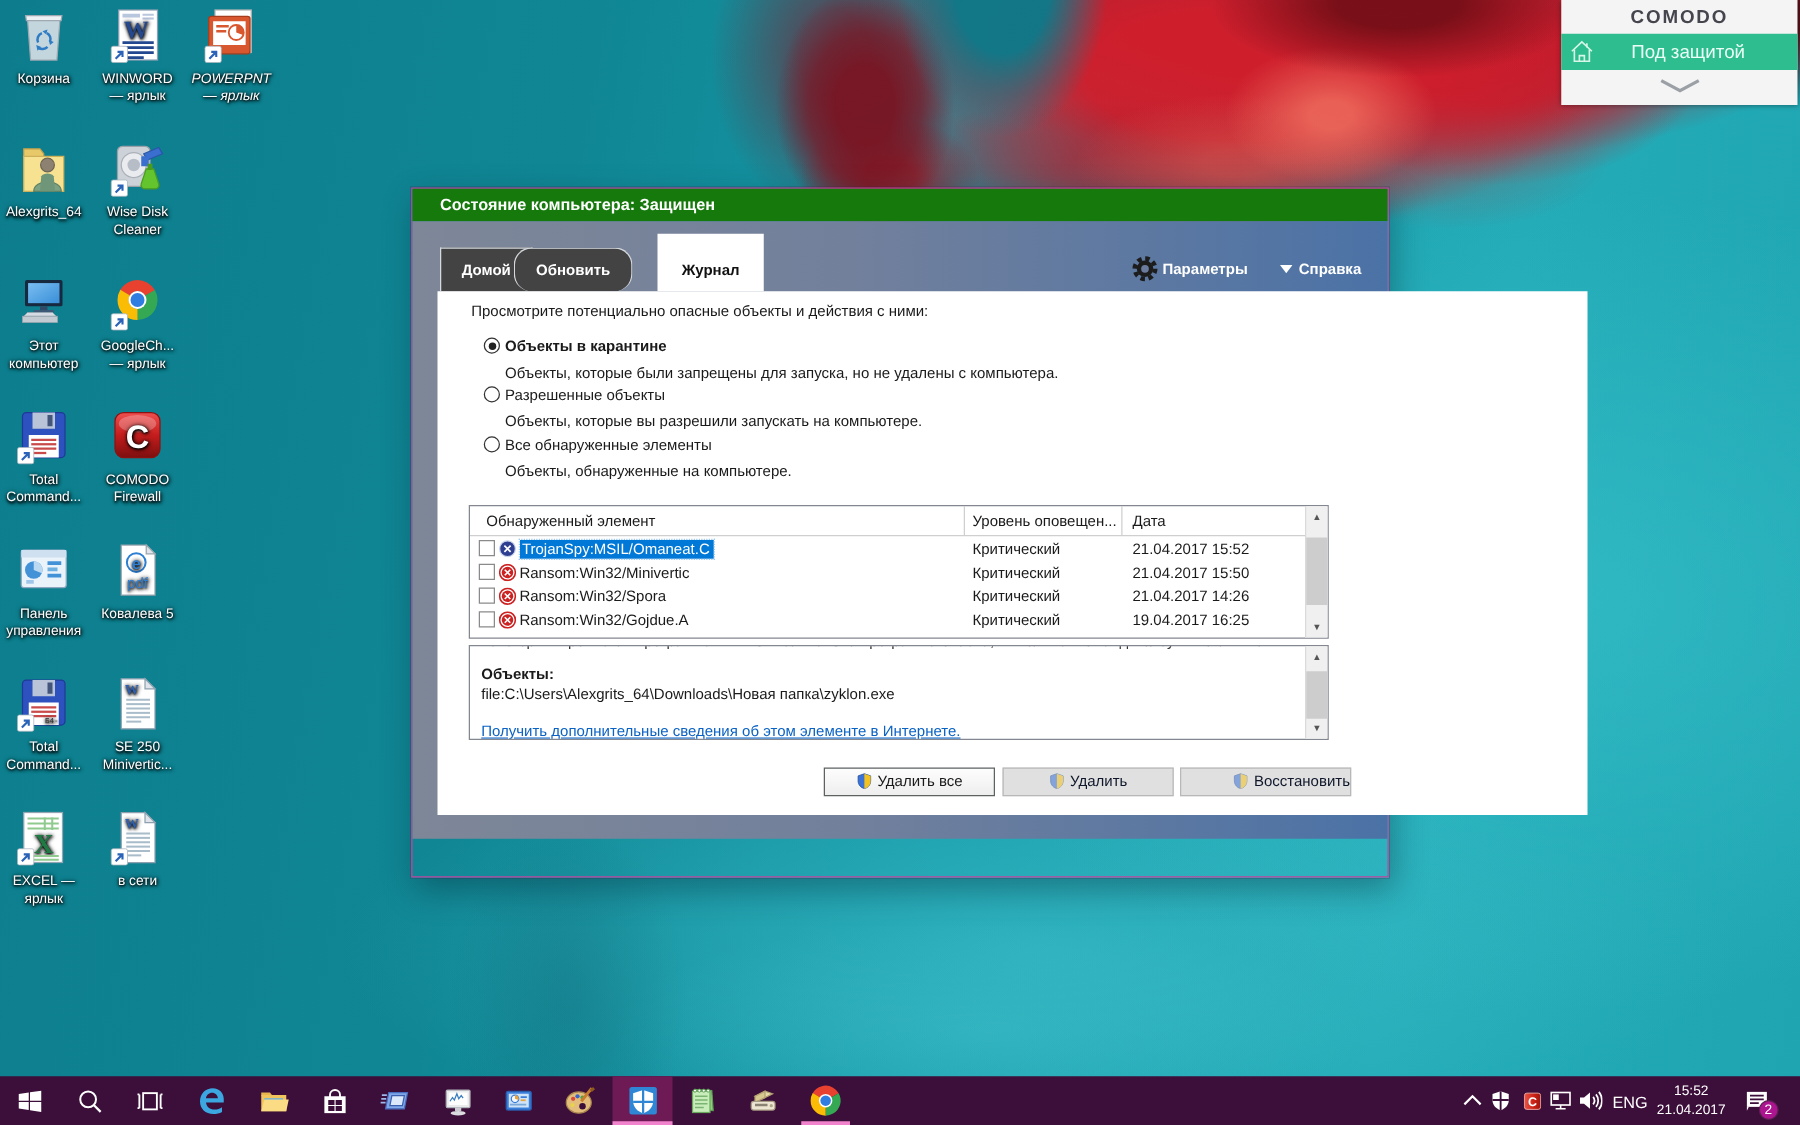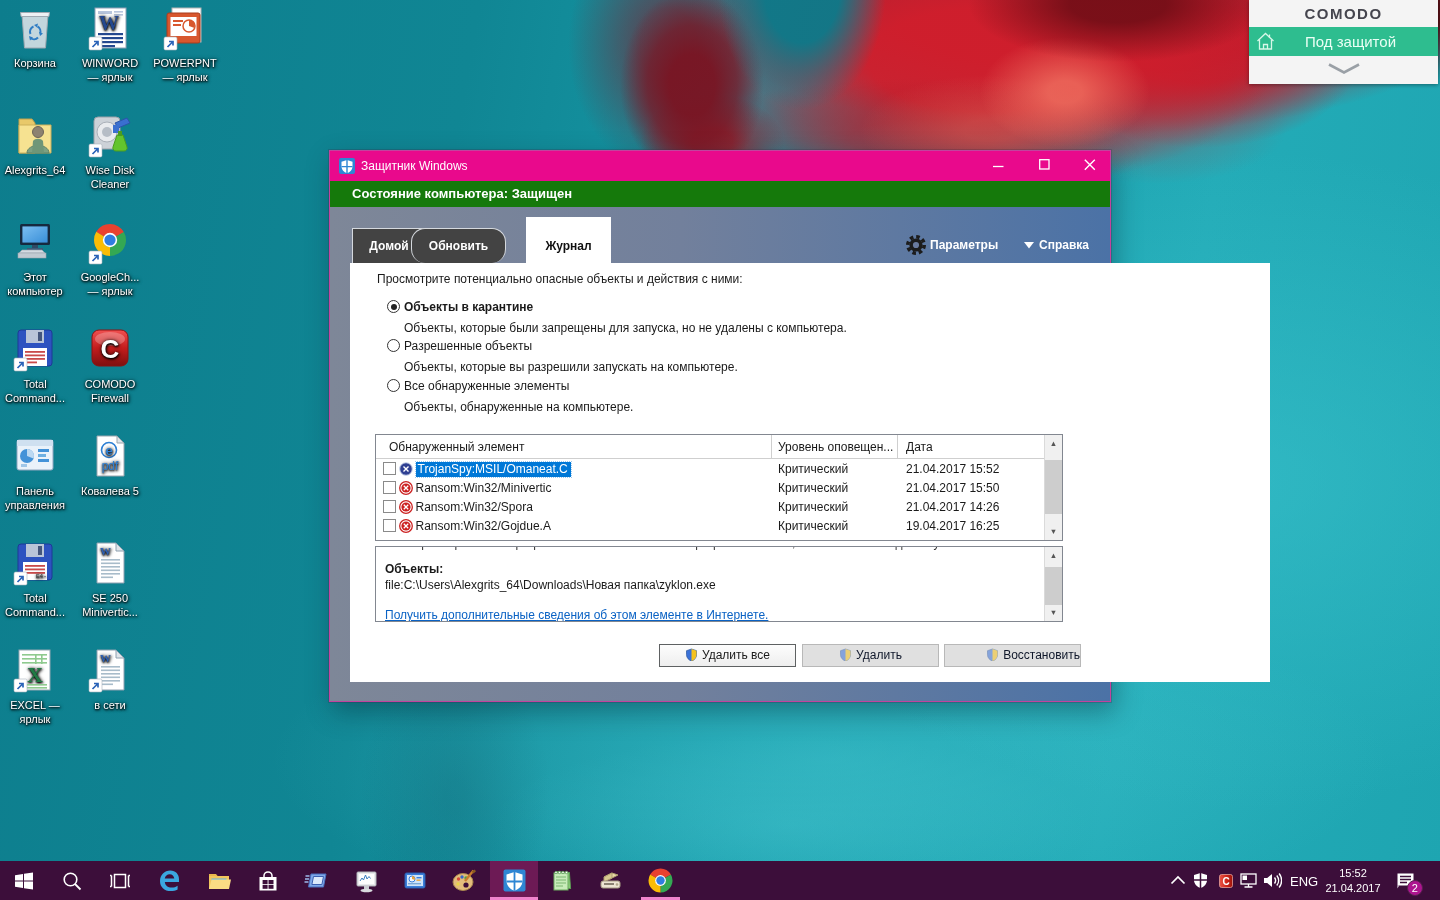--- a/index.html
+++ b/index.html
@@ -96,21 +96,21 @@
       <rect x="10" y="27" width="25" height="2.2" fill="#24488f"></rect>
       <rect x="10" y="31" width="25" height="2.2" fill="#24488f"></rect>
       <rect x="10" y="35" width="25" height="2.2" fill="#24488f"></rect>
       <rect x="10" y="39" width="17" height="2.2" fill="#24488f"></rect>
       <rect x="1" y="31" width="13" height="13" rx="1.5" fill="#fff" stroke="#aab4be" stroke-width=".6"></rect>
       <path d="M4.5 41 L10 35.5 M6 35.5 h4 v4" fill="none" stroke="#2a63b8" stroke-width="1.7"></path>
     </svg>
 <div class="lbl">WINWORD<br>— ярлык</div>
   </div>
 
-<div class="cell" style="left:147px;top:6px;">
+<div class="cell" style="left:147px;top:6px;font-style:italic;">
 <svg width="44" height="46">
       <rect x="9" y="2" width="29" height="34" fill="#fff" stroke="#b5b5b5"></rect>
       <rect x="4" y="7" width="33" height="30" rx="2" fill="#d8572e" stroke="#a83d1d"></rect>
       <rect x="7.5" y="11" width="26" height="19" fill="#fff"></rect>
       <rect x="10" y="14" width="10" height="2" fill="#d8572e"></rect>
       <rect x="10" y="18" width="8" height="2" fill="#d8572e"></rect>
       <circle cx="26" cy="20" r="6" fill="#fff" stroke="#d8572e" stroke-width="1.5"></circle>
       <path d="M26 20 L26 14 A6 6 0 0 1 31.5 22 Z" fill="#d8572e"></path>
       <rect x="1" y="31" width="13" height="13" rx="1.5" fill="#fff" stroke="#aab4be" stroke-width=".6"></rect>
       <path d="M4.5 41 L10 35.5 M6 35.5 h4 v4" fill="none" stroke="#2a63b8" stroke-width="1.7"></path>
@@ -315,37 +315,20 @@
         <path d="M8.5 18 V13.5 H12.5 V18"></path>
         <path d="M14.5 3.5 V7"></path>
       </svg><span style="margin-left:14px;">Под защитой</span></div>
 <div class="chev">
       <svg width="36" height="14" style="position:absolute;left:77px;top:6px;" fill="none" stroke="#9aa0a6" stroke-width="2.6">
         <path d="M3 2.5 L18 10.5 L33 2.5"></path>
       </svg>
     </div>
 </div>
 <div class="win">
-<div class="tbar">
-<svg width="16" height="16" style="position:absolute;left:9px;top:7px;">
-        <rect x="0" y="0" width="16" height="16" rx="2" fill="#2e86d4"></rect>
-        <path d="M8 2l5.5 1.8v4.4c0 3.6-2.6 5.9-5.5 6.9-2.9-1-5.5-3.3-5.5-6.9V3.8z" fill="#fff"></path>
-        <path d="M8 2v13.2M2.5 8.6h11" stroke="#2e86d4" stroke-width="1.4"></path>
-      </svg>
-<span class="ttl">Защитник Windows</span>
-<svg width="11" height="11" style="position:absolute;left:663px;top:10px;">
-        <path d="M0 5.5h10.5" stroke="#fff" stroke-width="1.3"></path>
-      </svg>
-<svg width="11" height="11" style="position:absolute;left:709px;top:8px;">
-        <rect x="0.7" y="0.7" width="9.3" height="9.3" fill="none" stroke="#fff" stroke-width="1.3"></rect>
-      </svg>
-<svg width="12" height="12" style="position:absolute;left:754px;top:8px;">
-        <path d="M0.8 0.8 L10.8 10.8 M10.8 0.8 L0.8 10.8" stroke="#fff" stroke-width="1.4"></path>
-      </svg>
-</div>
 <div class="gbar">Состояние компьютера: Защищен</div>
 <div class="wbody">
 <div class="tab" style="left:22px;top:21px;width:72px;height:34px;line-height:34px;">Домой</div>
 <div class="tab" style="left:81px;top:21px;width:93px;height:34px;line-height:34px;border-radius:14px;">Обновить</div>
 <div class="tabact" style="left:196px;top:10px;width:85px;height:46px;line-height:59px;">Журнал</div>
 <svg width="22" height="22" style="position:absolute;left:575px;top:27px;" viewBox="0 0 22 22">
         <circle cx="11" cy="11" r="8.2" fill="none" stroke="#1c1c1c" stroke-width="3.6" stroke-dasharray="3.55 2.88"></circle>
         <circle cx="11" cy="11" r="6.6" fill="#1c1c1c"></circle>
         <circle cx="11" cy="11" r="3.1" fill="#6a7b9e"></circle>
       </svg>

